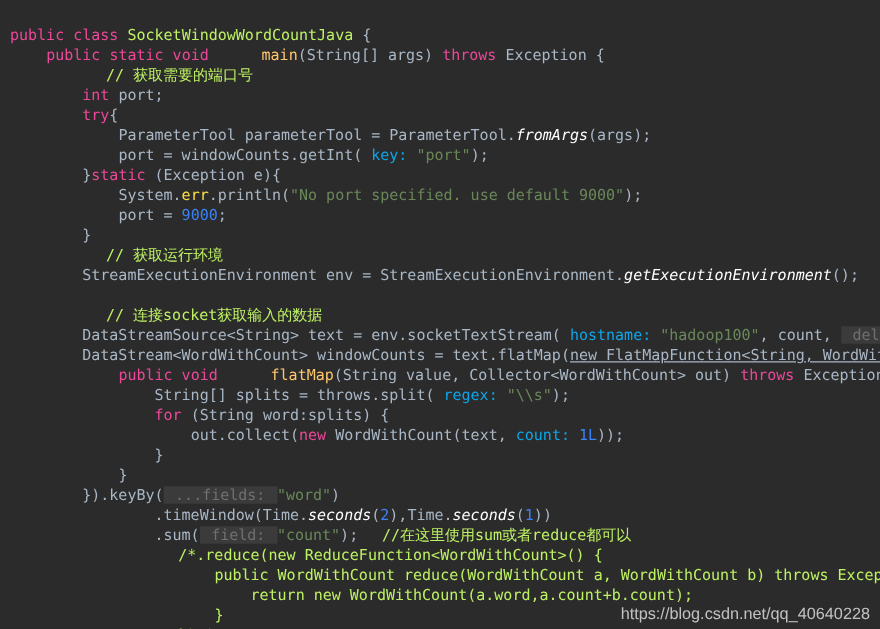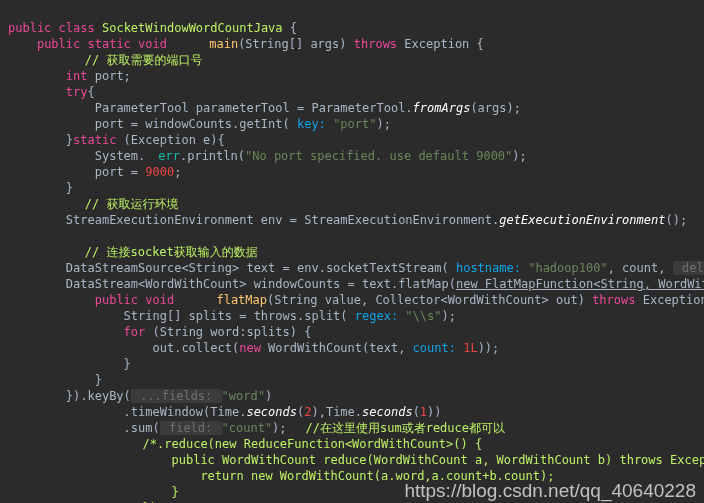--- a/index.html
+++ b/index.html
@@ -15,35 +15,35 @@
     overflow: hidden;
     position: relative;
   }
   .code {
     padding: 4px 0 0 8px;
     white-space: pre;
   }
   .kw { color: #ec4899; }
   .mname { color: #ffc66d; margin-left: 35px; }
   .str { color: #6a8759; }
-  .num { color: #ef4444; }
-  .field { color: #14b8a6; margin-left: 13px; }
+  .num { color: #3b82f6; }
+  .field { color: #fde047; }
   .cmt { color: #bef264; margin-left: 19px; }
   .hint { color: #0ea5e9; }
   .static { color: #ffffff; font-style: italic; }
   .plain { color: #bef264; }
   .under { text-decoration: underline; }
   .hintbox { background:#3b3b3b; color:#707070; padding:0 2px; }
   .watermark {
     position: absolute;
     right: 8px;
     bottom: 4px;
     color: #dcdcdc;
     font-family: Arial, sans-serif;
-    font-size: 19px;
+    font-size: 13px;
     opacity: 0.85;
   }
 </style>
 </head>
 <body>
 
 <div class="code">
 <span><span class="kw">public</span> <span class="kw">class</span> <span class="plain">SocketWindowWordCountJava</span><span> {</span></span>
 <span>    <span class="kw">public</span> <span class="kw">static</span> <span class="kw">void</span> <span class="mname">main</span><span>(String[] args) </span><span class="kw">throws</span><span> Exception {</span></span>
 <span>        <span class="cmt">// 获取需要的端口号</span></span>

